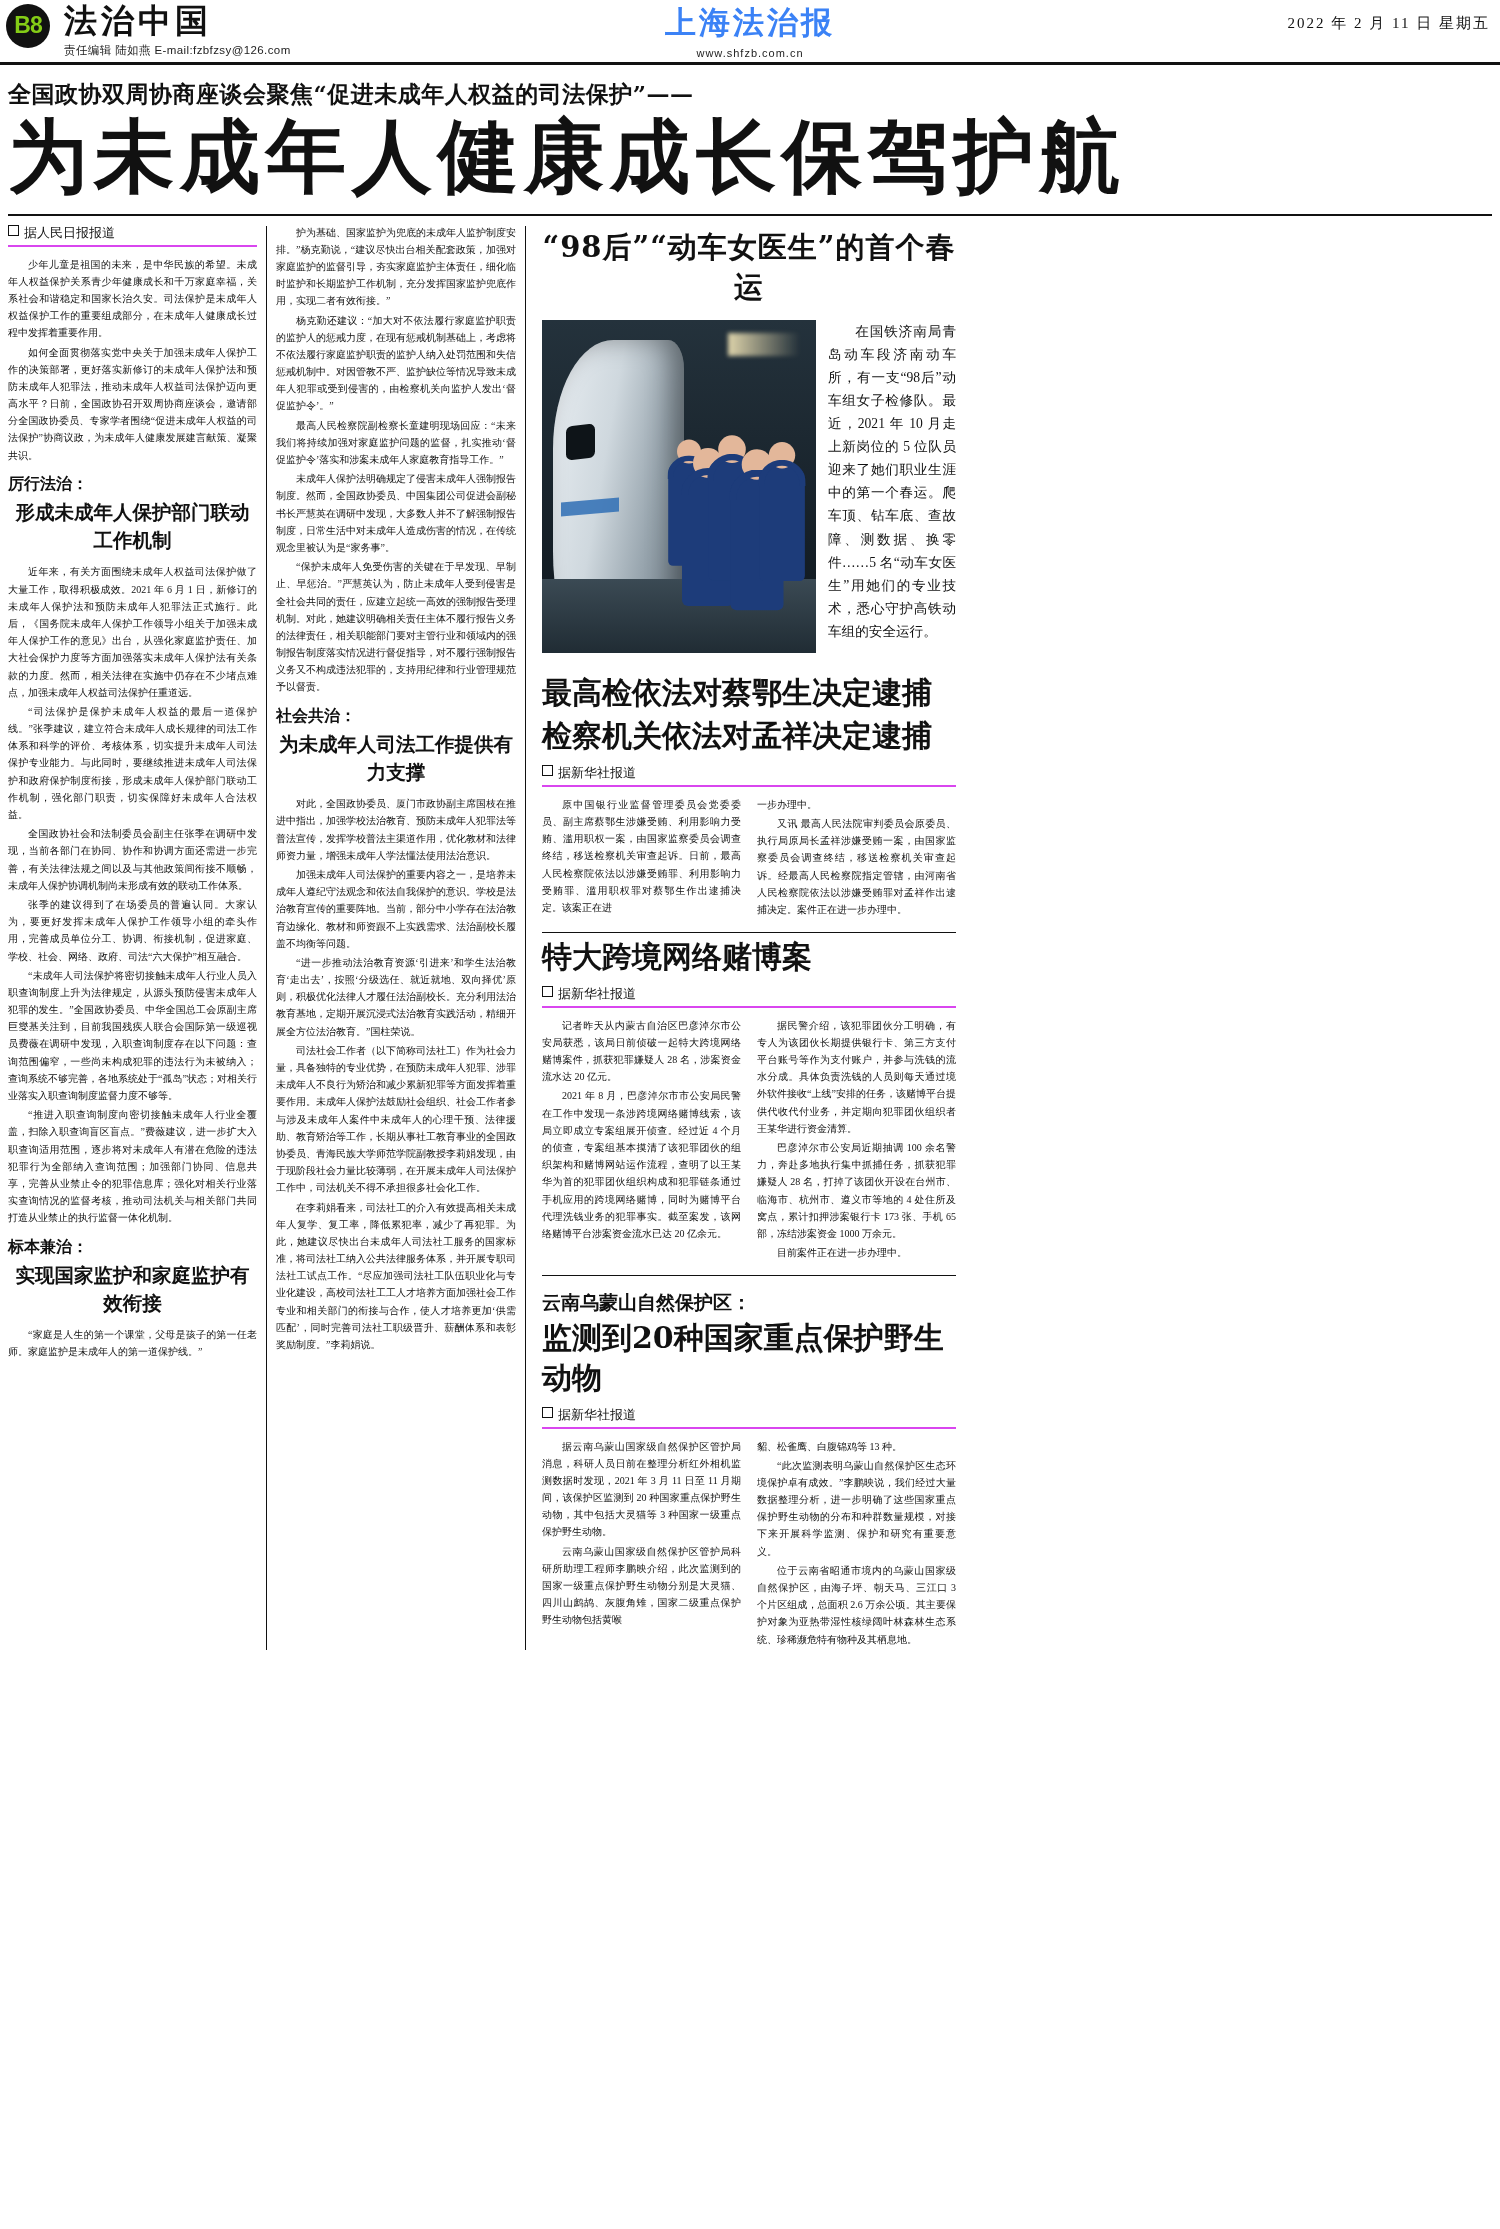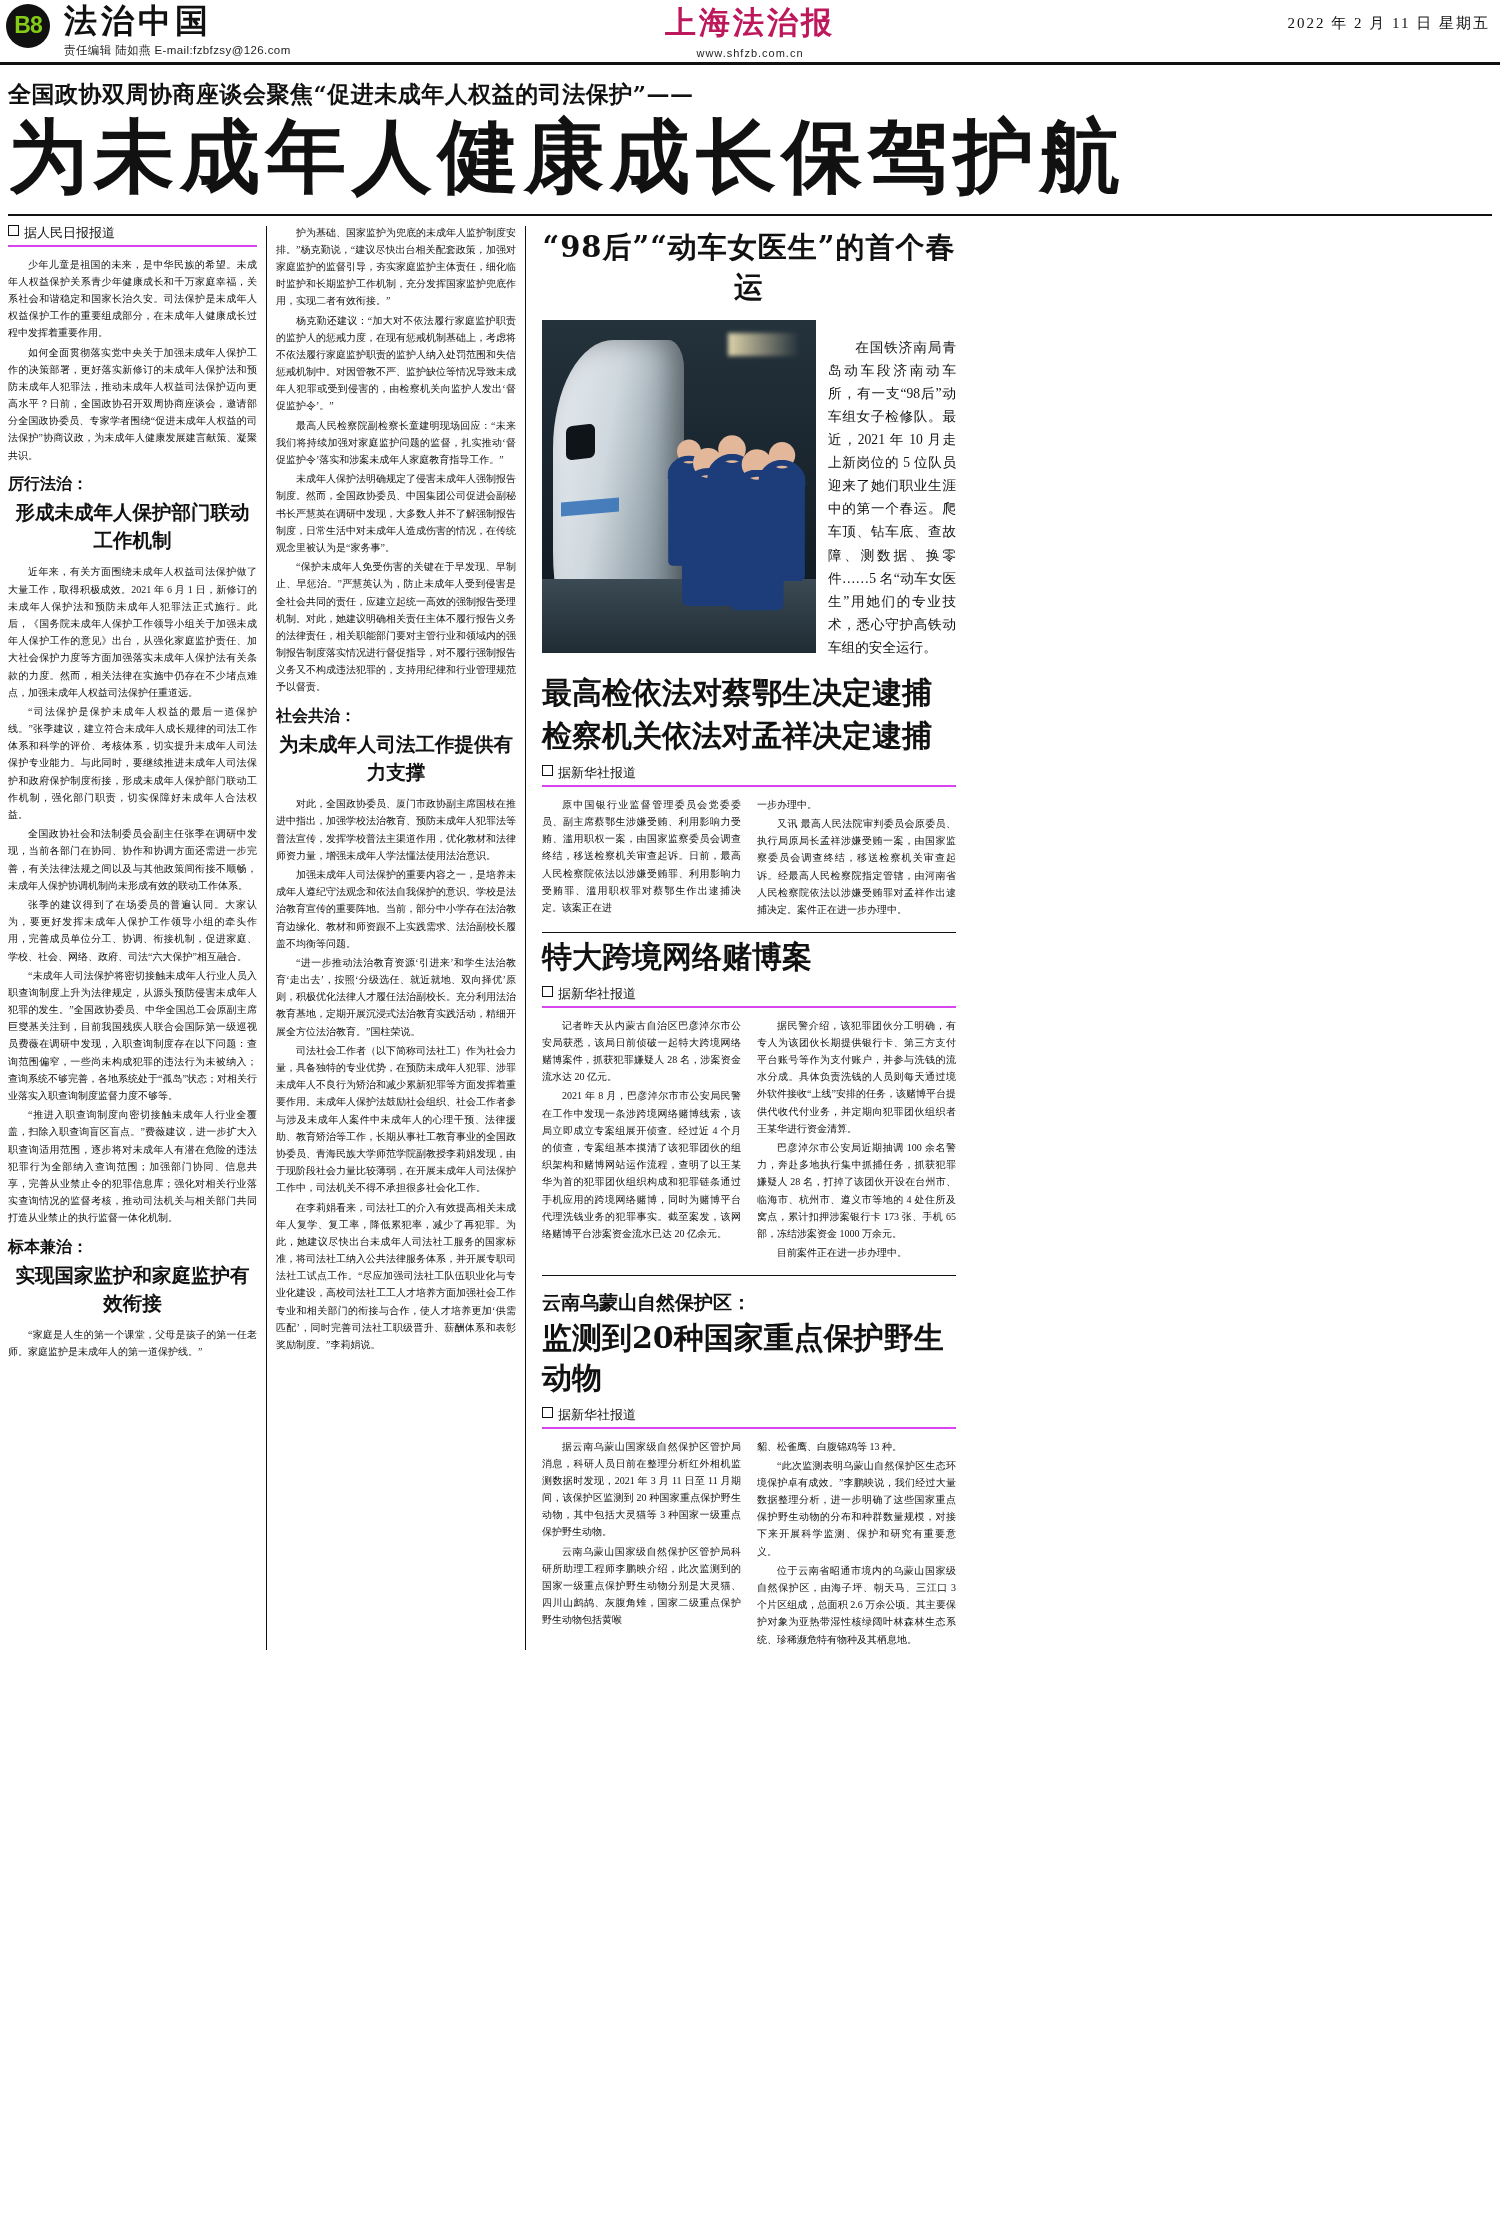--- a/index.html
+++ b/index.html
@@ -40,21 +40,21 @@
     font-family:"Liberation Sans",sans-serif;
     letter-spacing:.4px;
   }
   .mast-center{
     position:absolute;left:50%;top:2px;transform:translateX(-50%);
     text-align:center;
   }
   .paper-name{
     font-size:31px;font-weight:bold;letter-spacing:3px;
     font-family:"DejaVu Serif",serif;
-    color:#be185d;
+    color:#3b82f6;
   }
   .paper-url{
     font-size:11px;letter-spacing:1px;margin-top:3px;
     font-family:"Liberation Sans",sans-serif;
     color:#222;
   }
   .mast-right{
     position:absolute;right:10px;top:14px;
     font-size:15px;letter-spacing:2px;
   }
@@ -275,21 +275,21 @@
             <div class="train-stripe"></div>
           </div>
           <div class="floor"></div>
           <div class="worker w5"></div>
           <div class="worker w1"></div>
           <div class="worker w2"></div>
           <div class="worker w3"></div>
           <div class="worker w4"></div>
         </div>
       </div>
-      <div style="width:128px;margin-top:16px;">
+      <div style="width:128px;">
         <p class="t" style="text-indent:2em;font-size:13.6px;line-height:1.7;">在国铁济南局青岛动车段济南动车所，有一支“98后”动车组女子检修队。最近，2021 年 10 月走上新岗位的 5 位队员迎来了她们职业生涯中的第一个春运。爬车顶、钻车底、查故障、测数据、换零件……5 名“动车女医生”用她们的专业技术，悉心守护高铁动车组的安全运行。</p>
       </div>
     </div>
 
     <div class="news-title">最高检依法对蔡鄂生决定逮捕</div>
     <div class="news-title" style="margin-top:-4px;">检察机关依法对孟祥决定逮捕</div>
     <span class="src-tag"><span class="sq"></span><span>据新华社报道</span></span>
     <div class="two-col">
       <div class="c">
         <p class="t">原中国银行业监督管理委员会党委委员、副主席蔡鄂生涉嫌受贿、利用影响力受贿、滥用职权一案，由国家监察委员会调查终结，移送检察机关审查起诉。日前，最高人民检察院依法以涉嫌受贿罪、利用影响力受贿罪、滥用职权罪对蔡鄂生作出逮捕决定。该案正在进</p>

